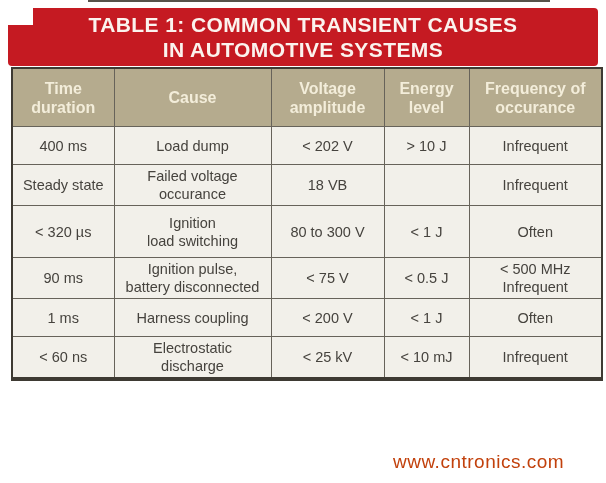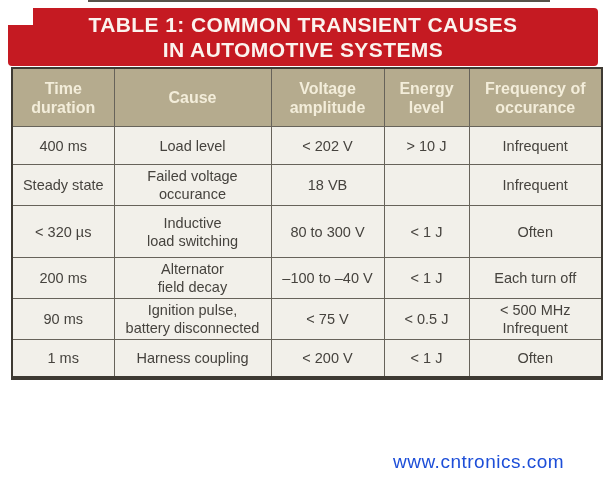--- a/index.html
+++ b/index.html
@@ -53,21 +53,21 @@
     color:#46433e;
     font-size:14.5px;line-height:18px;font-weight:400;
   }
   tr.h-single{height:38px;}
   tr.h-double{height:40px;}
   tr.h-double2{height:52px;}
   tr.h-last{height:42px;}
   .watermark{
     position:absolute;left:393px;top:451px;
     font-size:19px;letter-spacing:0.5px;
-    color:#1d4ed8;
+    color:#c2410c;
     z-index:5;
   }
 </style>
 </head>
 <body>
 
 <div class="page">
 
   <div class="top-artifact"></div>
 
@@ -95,63 +95,63 @@
 amplitude</th>
         <th>Energy
 level</th>
         <th>Frequency of
 occurance</th>
       </tr>
     </thead>
     <tbody>
       <tr class="h-single">
         <td>400 ms</td>
-        <td>Load level</td>
+        <td>Load dump</td>
         <td>&lt; 202 V</td>
         <td>&gt; 10 J</td>
         <td>Infrequent</td>
       </tr>
       <tr class="h-double">
         <td>Steady state</td>
         <td>Failed voltage
 occurance</td>
         <td>18 VB</td>
         <td></td>
         <td>Infrequent</td>
       </tr>
       <tr class="h-double2">
         <td>&lt; 320 µs</td>
-        <td>Inductive
+        <td>Ignition
 load switching</td>
         <td>80 to 300 V</td>
         <td>&lt; 1 J</td>
         <td>Often</td>
-      </tr>
-      <tr class="h-double">
-        <td>200 ms</td>
-        <td>Alternator
-field decay</td>
-        <td>–100 to –40 V</td>
-        <td>&lt; 1 J</td>
-        <td>Each turn off</td>
       </tr>
       <tr class="h-double">
         <td>90 ms</td>
         <td>Ignition pulse,
 battery disconnected</td>
         <td>&lt; 75 V</td>
         <td>&lt; 0.5 J</td>
         <td>&lt; 500 MHz
 Infrequent</td>
       </tr>
       <tr class="h-single">
         <td>1 ms</td>
         <td>Harness coupling</td>
         <td>&lt; 200 V</td>
         <td>&lt; 1 J</td>
         <td>Often</td>
       </tr>
+      <tr class="h-last">
+        <td>&lt; 60 ns</td>
+        <td>Electrostatic
+discharge</td>
+        <td>&lt; 25 kV</td>
+        <td>&lt; 10 mJ</td>
+        <td>Infrequent</td>
+      </tr>
     </tbody>
   </table>
 
   <div class="watermark">www.cntronics.com</div>
 
 </div>
 
 </body></html>

